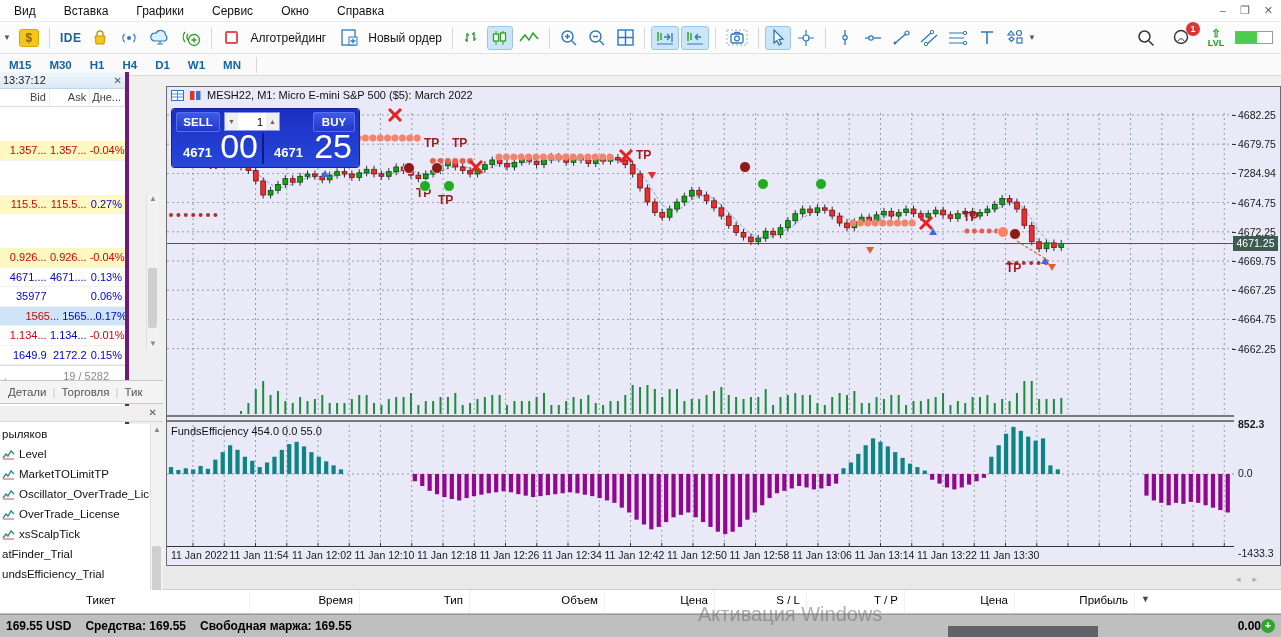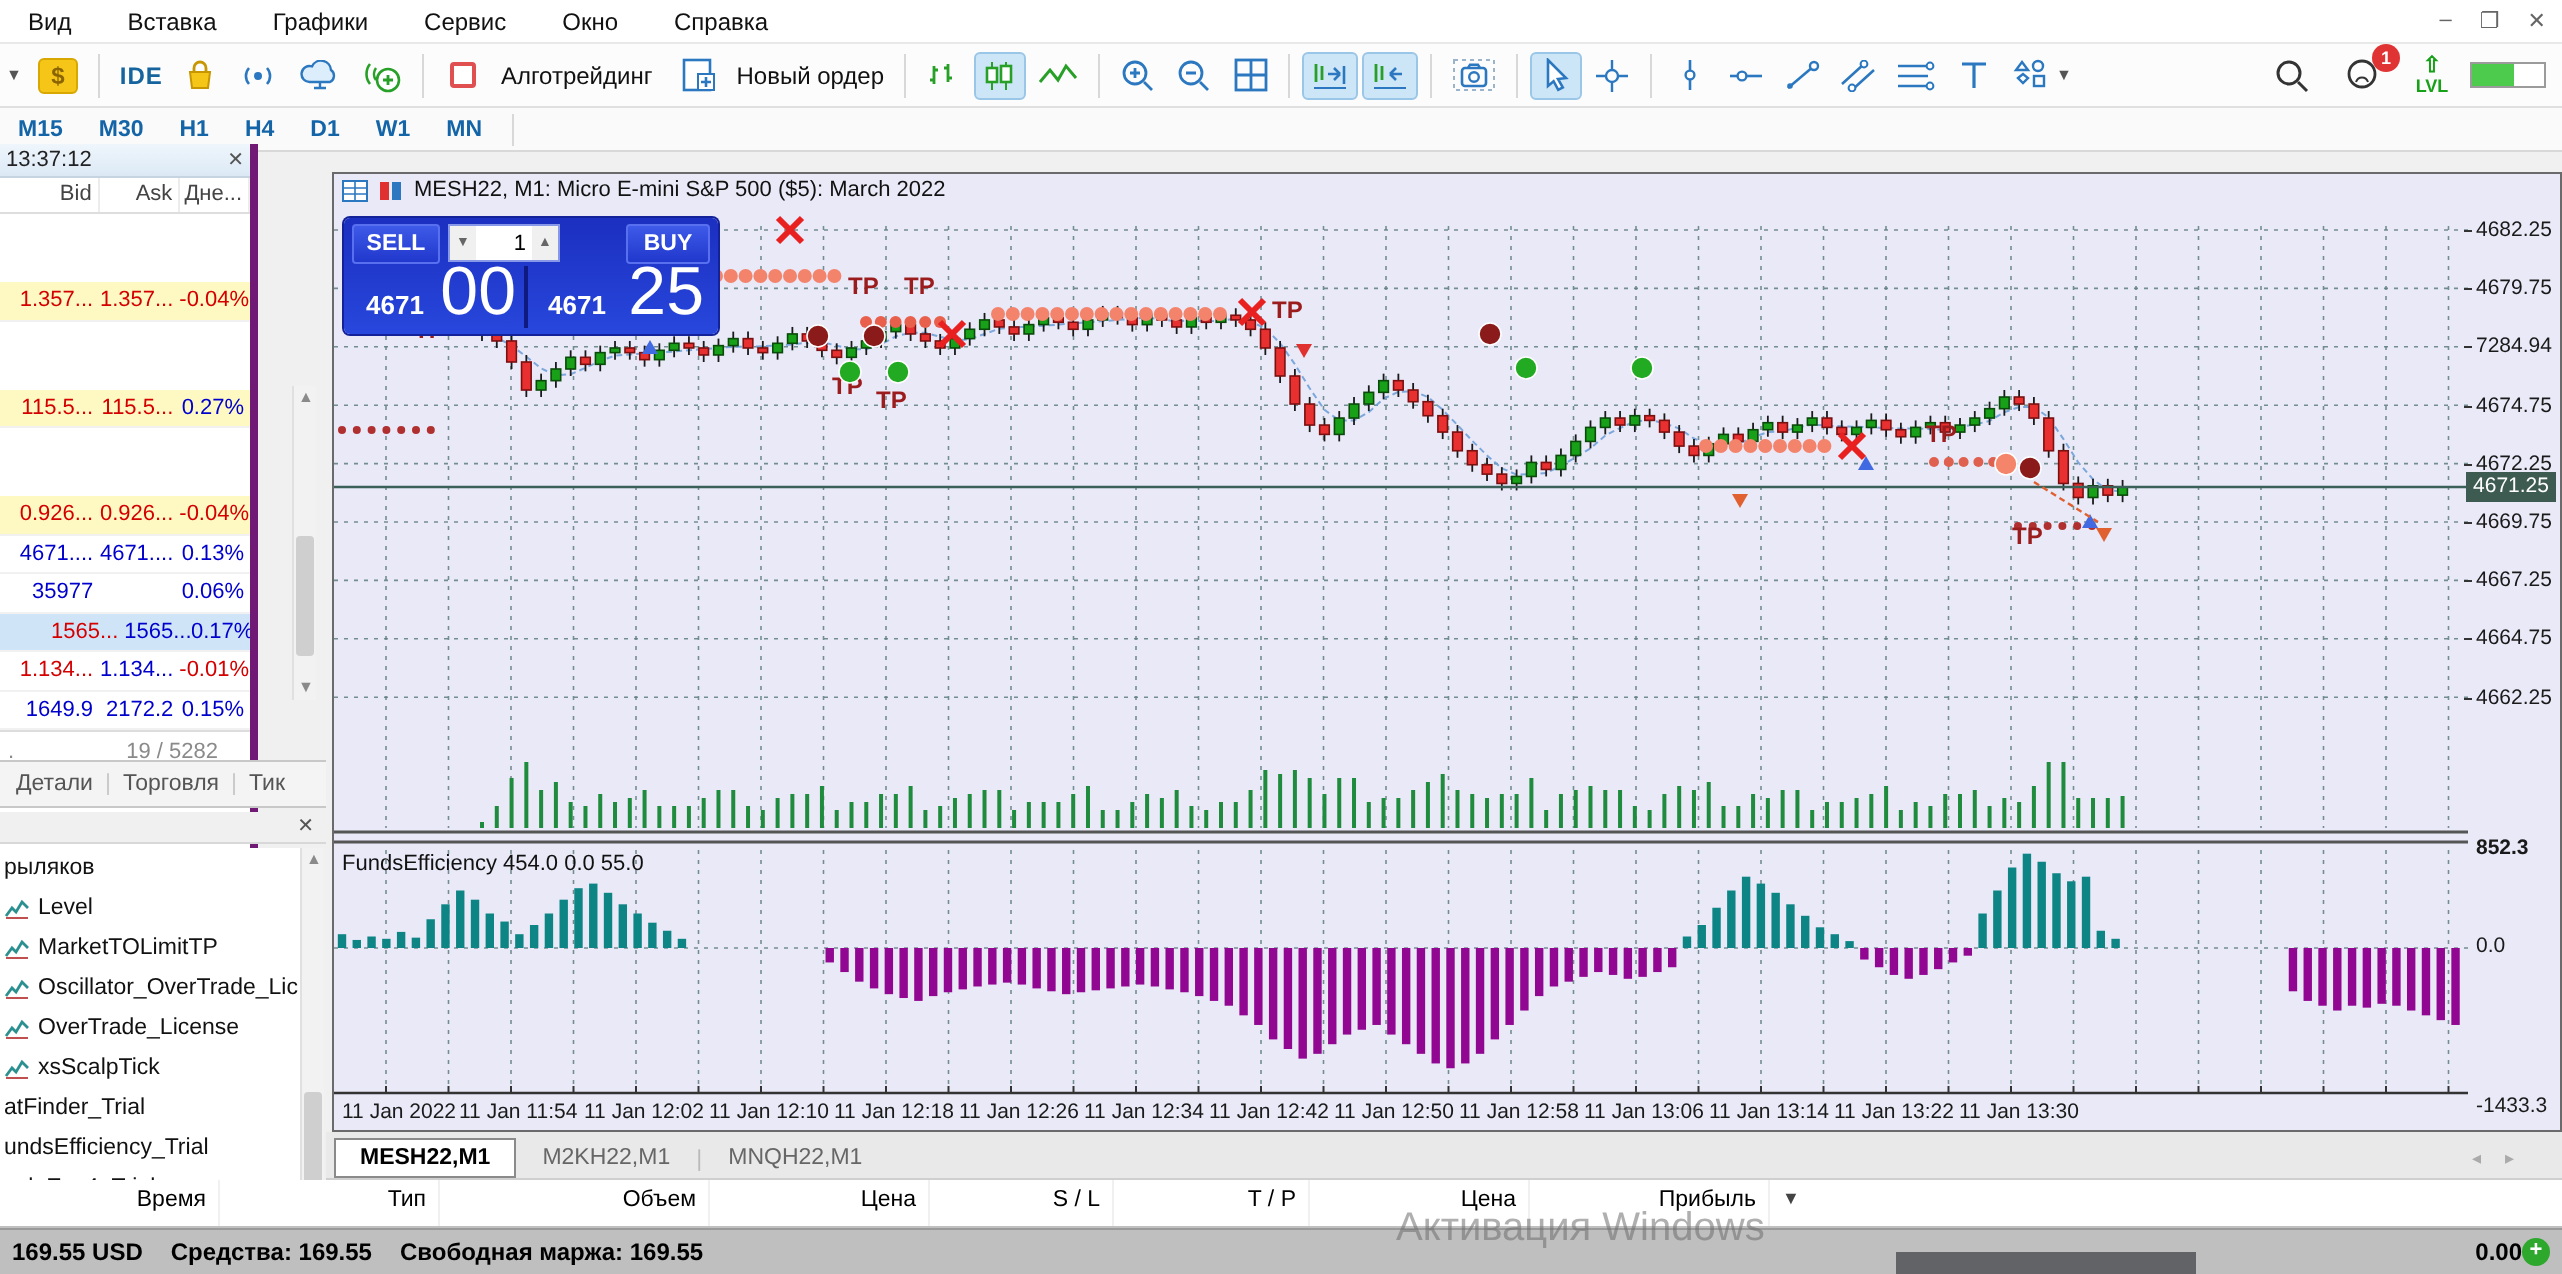--- a/index.html
+++ b/index.html
@@ -1240,30 +1240,25 @@
         <span class="px-big">00</span>
       </div>
       <div class="px-cell" id="px-buy">
         <span class="px-small">4671</span>
         <span class="px-big">25</span>
       </div>
     </div>
   </div>
 
   <div id="chart-tabs">
-    <div id="ctabs" style="display: flex; align-items: flex-end;">
-        <div class="ctab active">MESH22,M1</div>
-        <div class="ctab">M2KH22,M1</div>
-        <span class="ctab-sep">|</span>
-        <div class="ctab">MNQH22,M1</div>
-      </div>
     <div id="tab-arrows">◂▸</div>
   </div>
 
   <div id="toolbox">
+      <div class="tbx-col first" style="width: 250px;">Тикет</div>
       <div class="tbx-col" style="width: 110px;">Время</div>
       <div class="tbx-col" style="width: 110px;">Тип</div>
       <div class="tbx-col" style="width: 135px;">Объем</div>
       <div class="tbx-col" style="width: 110px;">Цена</div>
       <div class="tbx-col" style="width: 92px;">S / L</div>
       <div class="tbx-col" style="width: 98px;">T / P</div>
       <div class="tbx-col" style="width: 110px;">Цена</div>
       <div class="tbx-col" style="width: 120px;">Прибыль</div>
       <div id="tbx-caret">▼</div>
     </div>

